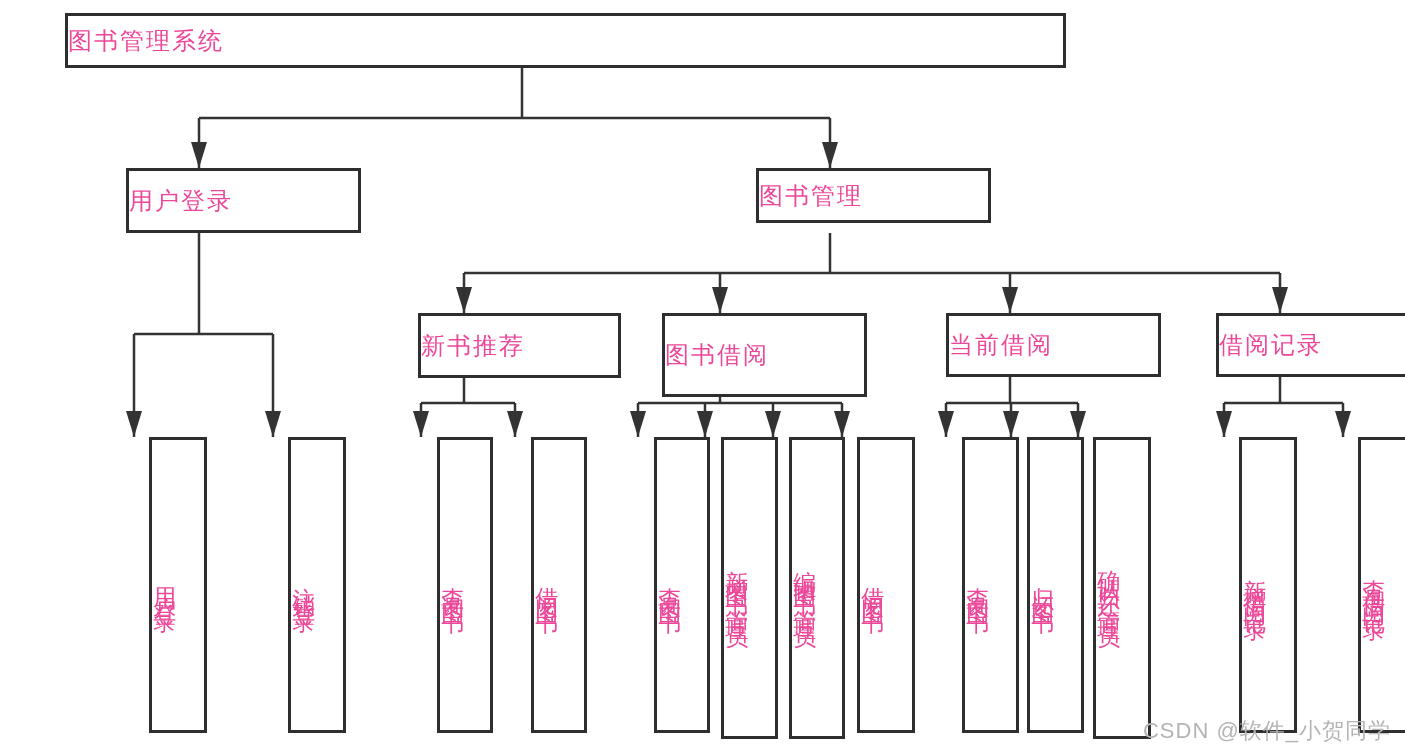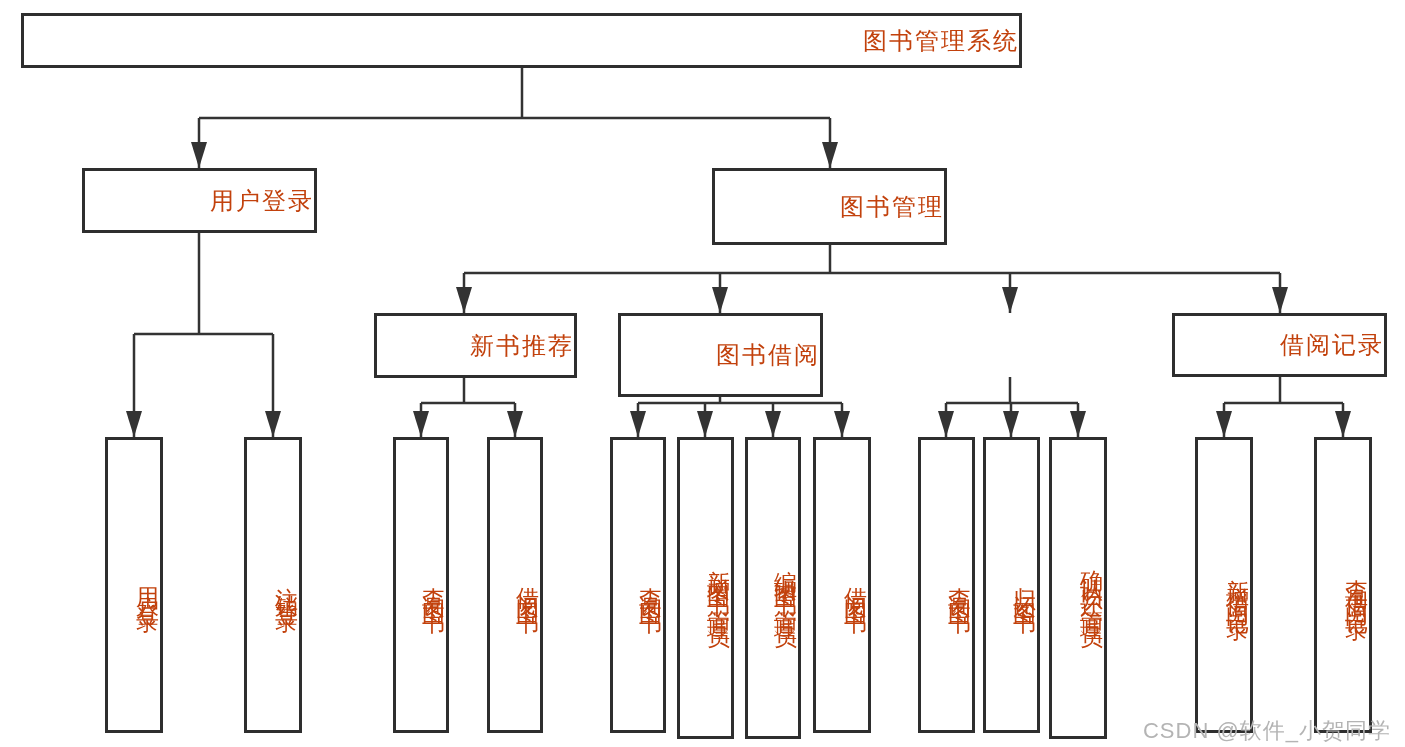--- a/index.html
+++ b/index.html
@@ -12,22 +12,23 @@
     overflow:hidden;
   }
   svg.connectors { position:absolute; left:0; top:0; }
   .box {
     position:absolute;
     box-sizing:border-box;
     background:#ffffff;
     border:3px solid #2e2e2e;
     display:flex;
     align-items:center;
-    justify-content:flex-end;
-    color:#c2410c;
+    justify-content:flex-start;
+    color:#ec4899;
+    margin-left:44px;
   }
   .box.h span { font-size:24px; letter-spacing:2px; white-space:nowrap; }
   .box.v .vtext {
     writing-mode:vertical-rl;
     text-orientation:mixed;
     font-size:23px;
     letter-spacing:8px;
     line-height:1.1;
   }
   .watermark {
@@ -94,29 +95,32 @@
     </g>
   </svg>
 
   <div class="box h" style="left:21px;top:13px;width:1001px;height:55px">
     <span>图书管理系统</span>
   </div>
 
   <div class="box h" style="left:82px;top:168px;width:235px;height:65px">
     <span>用户登录</span>
   </div>
-  <div class="box h" style="left:712px;top:168px;width:235px;height:77px">
+  <div class="box h" style="left:712px;top:168px;width:235px;height:55px">
     <span>图书管理</span>
   </div>
 
   <div class="box h" style="left:374px;top:313px;width:203px;height:65px">
     <span>新书推荐</span>
   </div>
   <div class="box h" style="left:618px;top:313px;width:205px;height:84px">
     <span>图书借阅</span>
+  </div>
+  <div class="box h" style="left:902px;top:313px;width:215px;height:64px">
+    <span>当前借阅</span>
   </div>
   <div class="box h" style="left:1172px;top:313px;width:215px;height:64px">
     <span>借阅记录</span>
   </div>
 
   <div class="box v" style="left:105px;top:437px;width:58px;height:296px">
     <span class="vtext">用户登录</span>
   </div>
   <div class="box v" style="left:244px;top:437px;width:58px;height:296px">
     <span class="vtext">注销登录</span>

